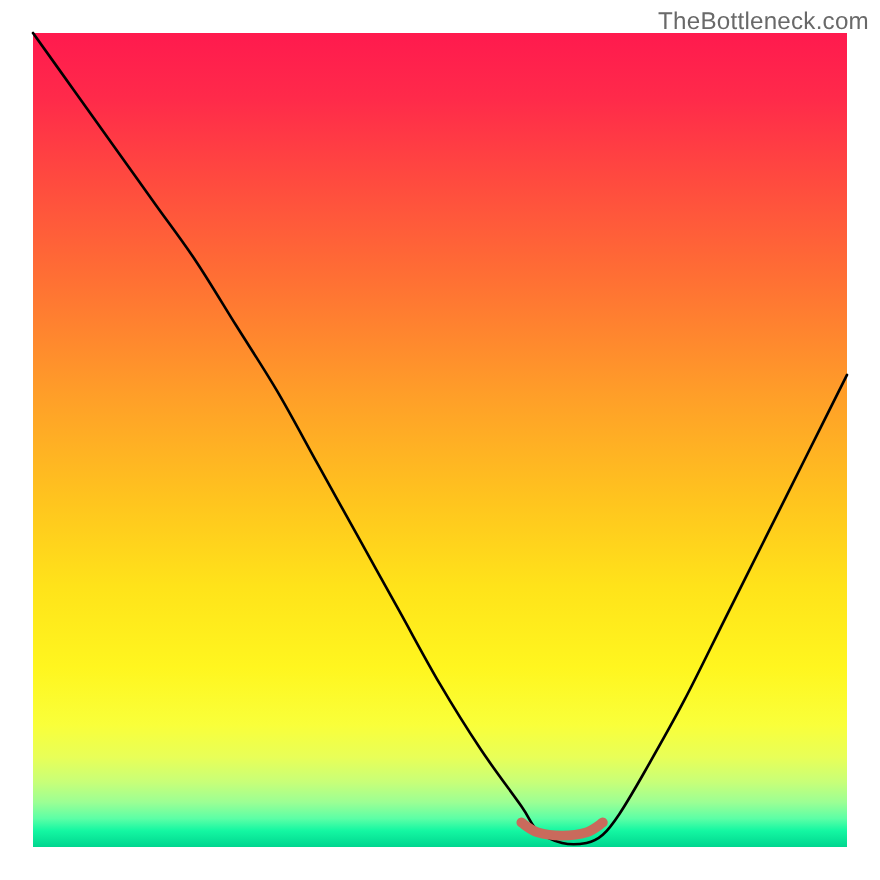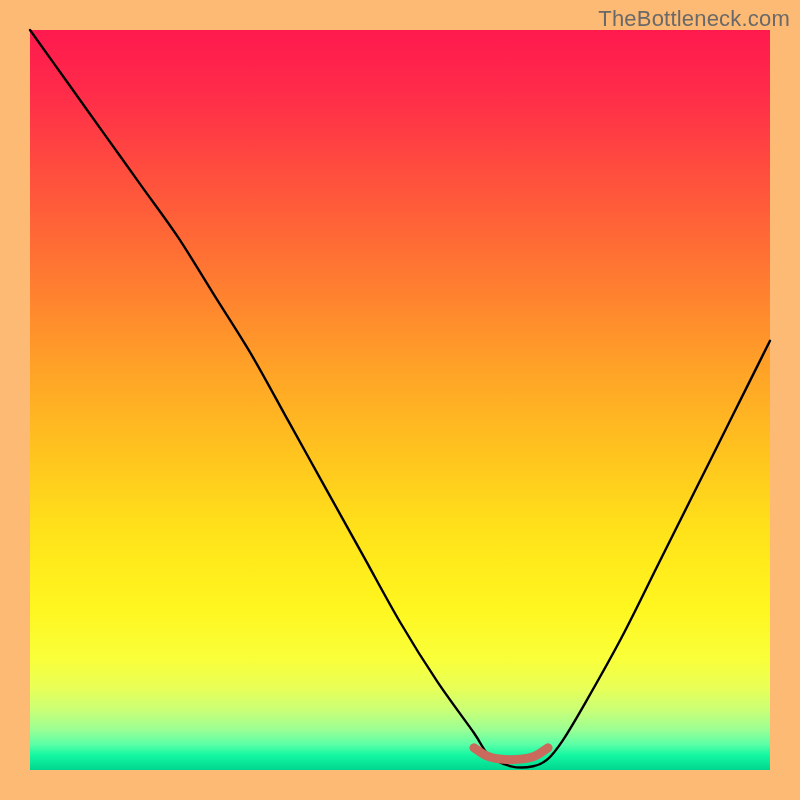--- a/index.html
+++ b/index.html
@@ -8,21 +8,21 @@
     width: 800px;
     height: 800px;
     overflow: hidden;
     background: #000;
     font-family: Arial, Helvetica, sans-serif;
   }
   .frame {
     position: relative;
     width: 800px;
     height: 800px;
-    background: #fdba74;
+    background: #ffffff;
   }
   .plot-area {
     position: absolute;
     left: 30px;
     top: 30px;
     width: 740px;
     height: 740px;
     
     background: linear-gradient(to bottom,
       #ff1a4e 0%,

